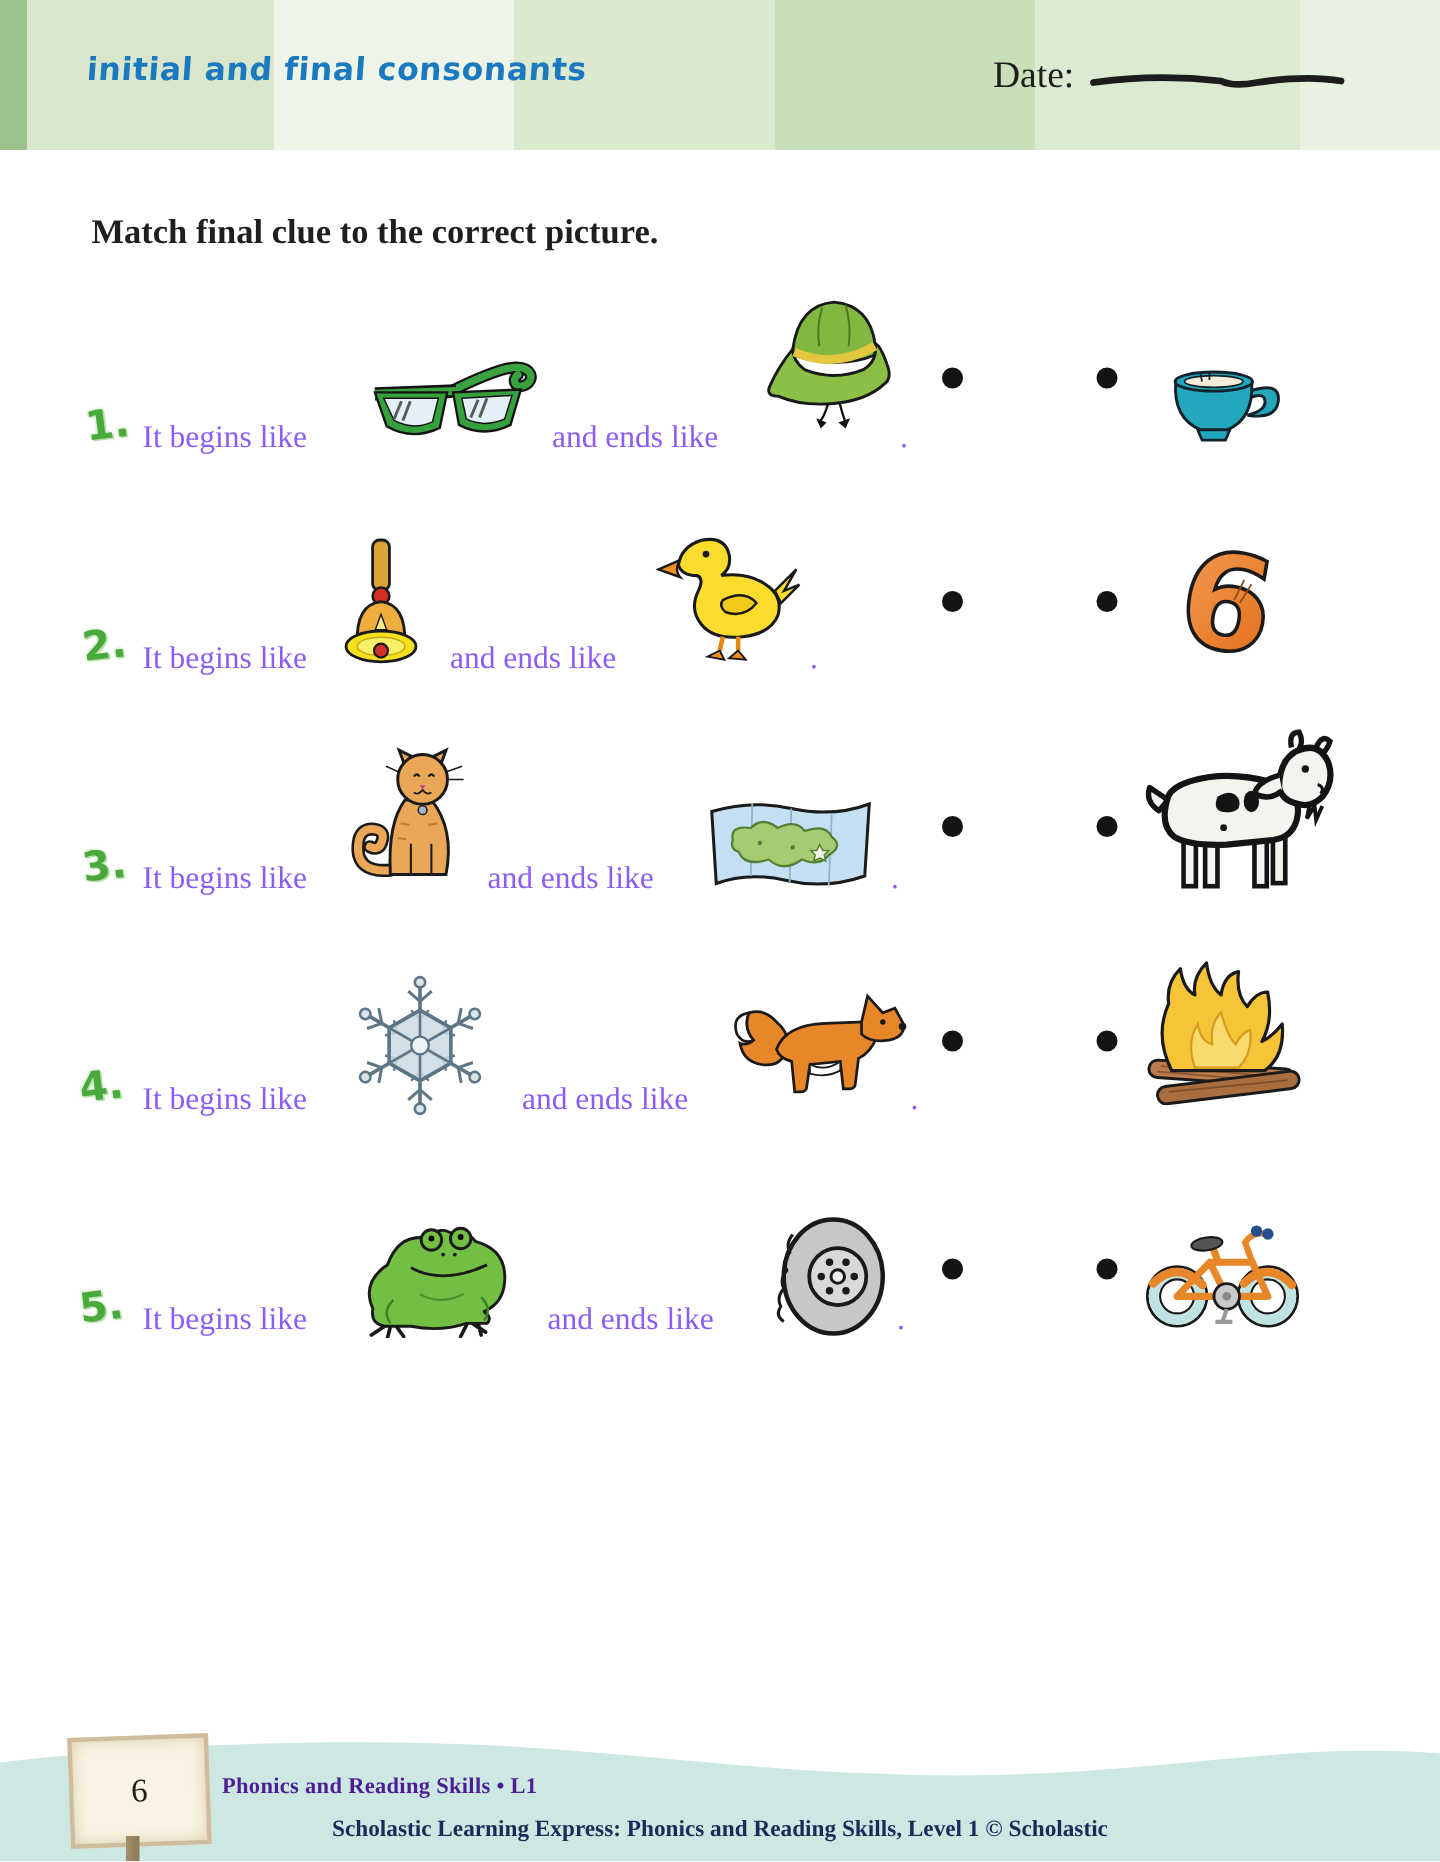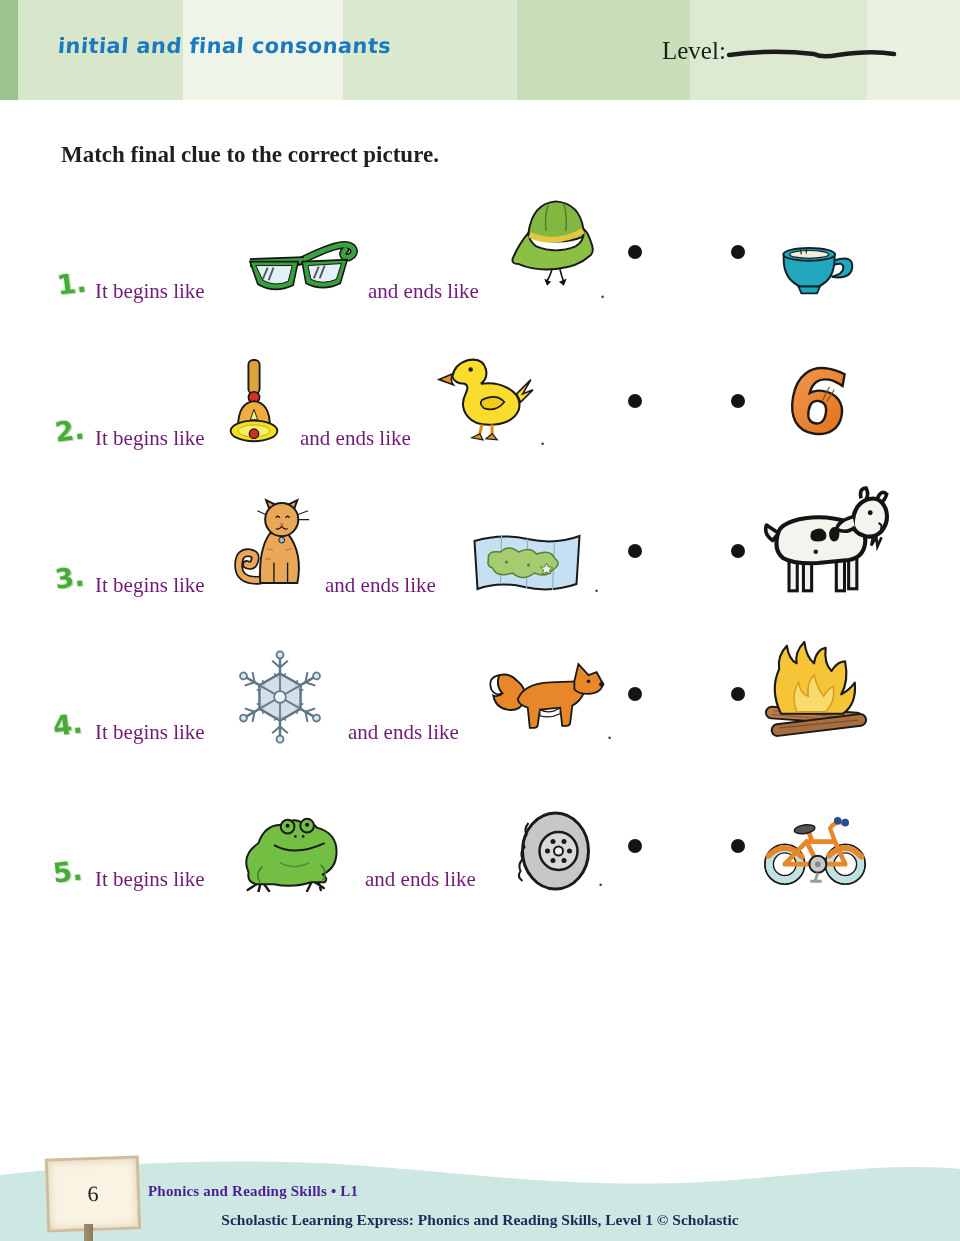--- a/index.html
+++ b/index.html
@@ -17,42 +17,42 @@
       #e9f1e0 867px,#e9f1e0 960px);}
   .sheet-title{position:absolute;left:58px;top:34px;font-family:"DejaVu Sans",sans-serif;
     font-weight:bold;font-size:21px;color:#1b79c0;letter-spacing:.4px;transform:skewX(-4deg);}
   .date-label{position:absolute;left:662px;top:37px;font-size:25px;color:#1d1d1b;}
   
   .instruction{position:absolute;left:61px;top:142px;font-size:23px;font-weight:bold;color:#211e1f;}
   
   .clue-num{position:absolute;font-family:"DejaVu Sans",sans-serif;font-weight:bold;font-size:27px;
     color:#4aa93c;transform:rotate(-7deg);
     text-shadow:0 0 3px #d7eccd, 1px 1px 0 #abd99c, -1px -1px 0 #e9f5e3;}
-  .clue-text{position:absolute;font-size:21px;color:#701a75;white-space:nowrap;}
+  .clue-text{position:absolute;font-size:21px;color:#8b5cf6;white-space:nowrap;}
   .dot{position:absolute;width:14px;height:14px;border-radius:50%;background:#141414;}
   .img{position:absolute;line-height:0;}
   
   .sign{position:absolute;left:46px;top:1157px;width:88px;height:68px;background:#faf3e4;
     border:3px solid #cdbd9c;box-shadow:inset 0 0 10px #dccfae;transform:rotate(-2deg);
     display:flex;align-items:center;justify-content:center;font-size:22px;color:#1d1d1d;}
   .sign-post{position:absolute;left:84px;top:1224px;width:9px;height:17px;
     background:linear-gradient(90deg,#a4906c,#8b7a59);}
   .series-label{position:absolute;left:148px;top:1183px;font-family:Liberation Serif, serif;
     font-weight:bold;font-size:15px;color:#4c1d95;letter-spacing:.2px;}
   .copyright{position:absolute;left:0;top:1211px;width:960px;text-align:center;
     font-weight:bold;font-size:15.5px;color:#1c2a57;}
 </style>
 </head>
 <body>
 
 <div class="page">
 
   <div class="header-band"></div>
   <div class="sheet-title">initial and final consonants</div>
-  <div class="date-label">Level:</div>
+  <div class="date-label">Date:</div>
   <span class="img" style="left:726px;top:46px">
     <svg width="172" height="16" viewBox="0 0 172 16">
       <path d="M3,9 Q45,3 88,8 Q96,12 112,9 Q145,4 168,8" fill="none" stroke="#1c1c1c" stroke-width="4.5" stroke-linecap="round"></path>
     </svg>
   </span>
 
   <div class="instruction">Match final clue to the correct picture.</div>
 
   <span class="clue-num" style="left:57px;top:268px">1.</span>
   <span class="clue-text" style="left:95px;top:279px">It begins like</span>

